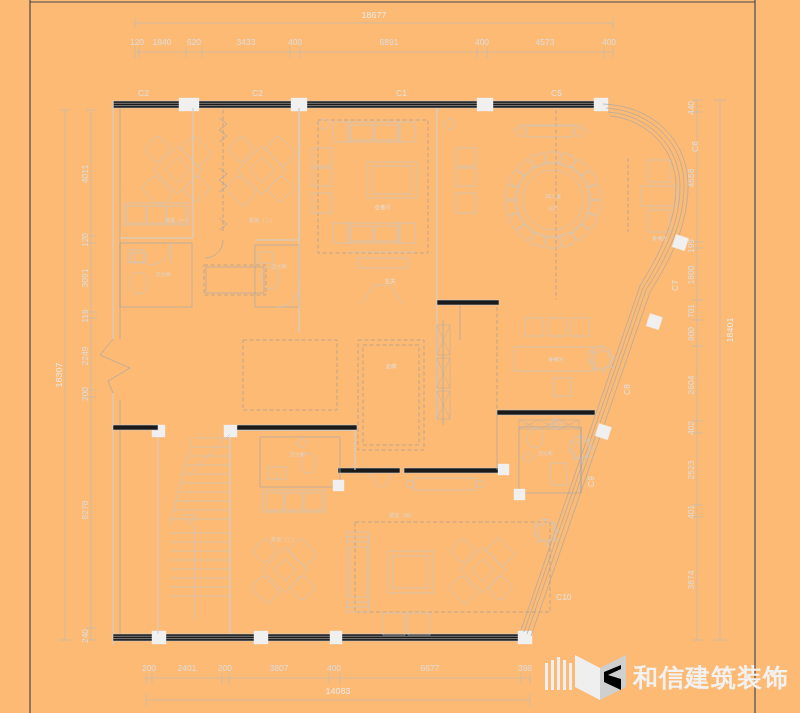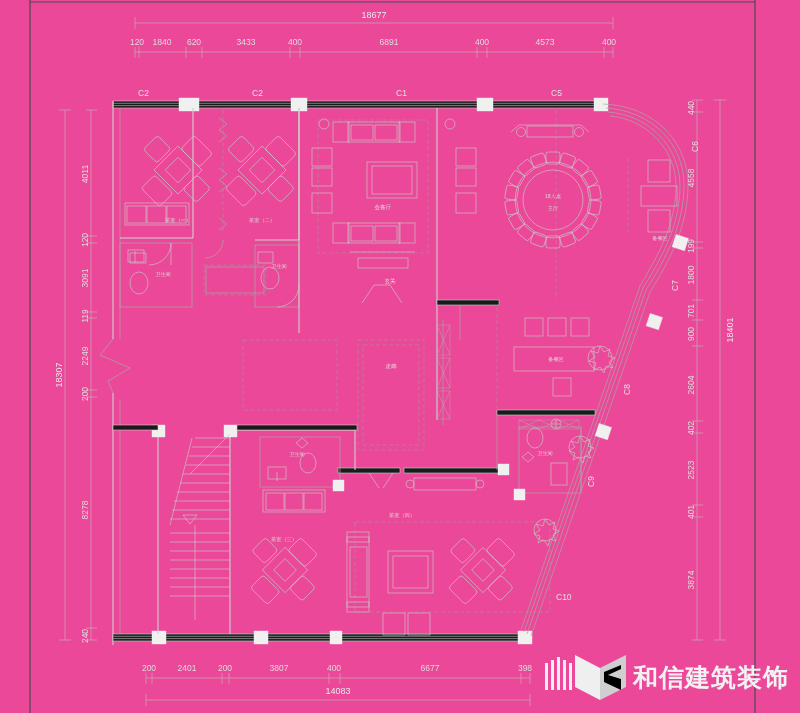--- a/index.html
+++ b/index.html
@@ -1,17 +1,17 @@
 <!DOCTYPE html>
 <html><head>
 <meta charset="utf-8">
 <style>
   html,body{margin:0;padding:0;background:#000;}
   body{width:800px;height:713px;overflow:hidden;font-family:"Liberation Sans",sans-serif;}
-  #stage{position:relative;width:800px;height:713px;background:#ec4899;}
+  #stage{position:relative;width:800px;height:713px;background:#fdba74;}
   #stage svg{position:absolute;top:0;left:0;}
   .dimtxt{font-family:"Liberation Sans",sans-serif;font-size:9px;fill:#e8e8e8;}
   .dimtxt-s{font-family:"Liberation Sans",sans-serif;font-size:8.5px;fill:#dcdcdc;}
   .ctag{font-family:"Liberation Sans",sans-serif;font-size:8.5px;fill:#e0e0e0;}
   .rmtxt{font-family:"Liberation Sans",sans-serif;font-size:5.2px;fill:#d8d8d8;}
   .rmtxt2{font-family:"Liberation Sans",sans-serif;font-size:5.6px;fill:#e2e2e2;}
   .logotxt{font-family:"DejaVu Sans",sans-serif;font-size:25px;fill:#f2f2f2;font-weight:bold;letter-spacing:1px;}
   .dl{stroke:#bdbdbd;stroke-width:.6;fill:none;}
   .wall{stroke:#cfcfcf;stroke-width:1.1;fill:none;}
   .wallthin{stroke:#a8a8a8;stroke-width:.7;fill:none;}

